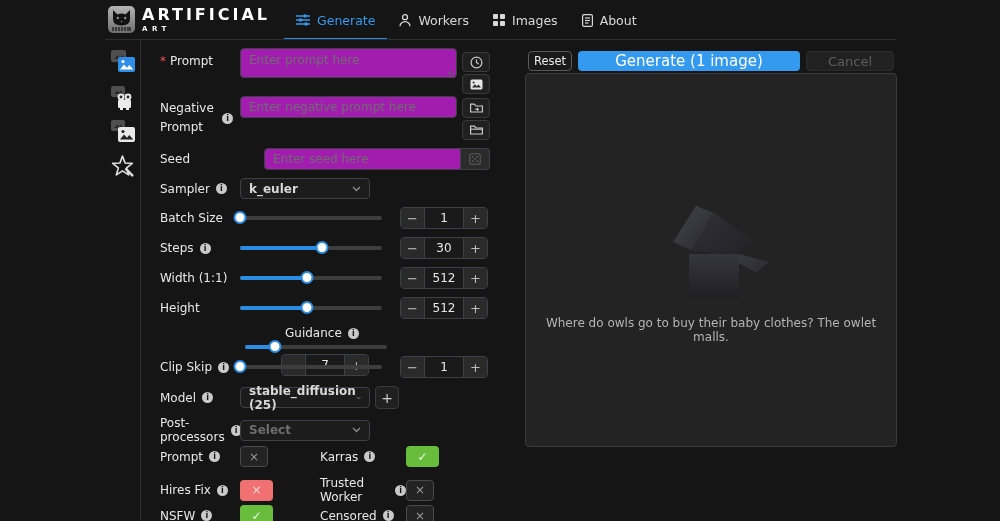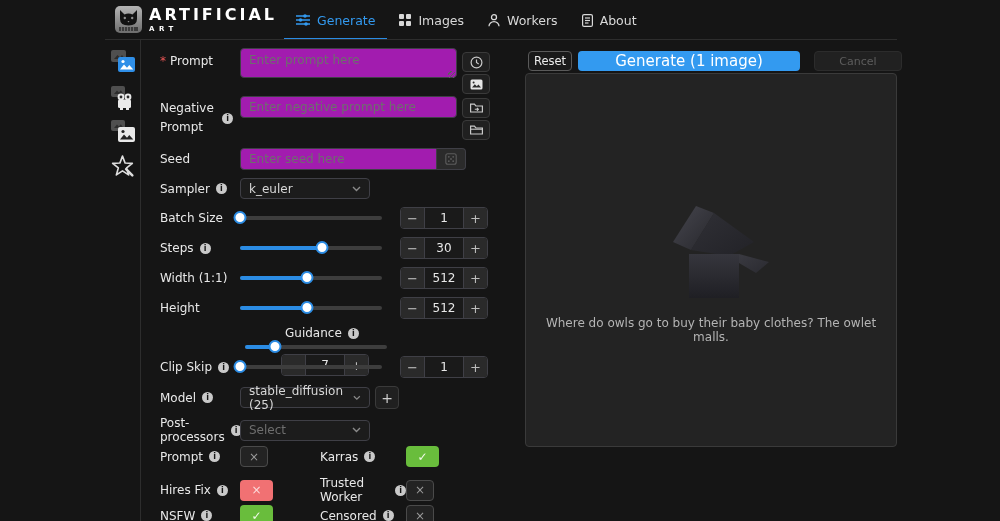--- a/index.html
+++ b/index.html
@@ -6,21 +6,21 @@
   html,body { width:1000px; height:521px; overflow:hidden; }
   body {
     background:#151515;
     font-family:"DejaVu Sans","Liberation Sans",sans-serif;
     font-size:12px; color:#e4e4e4; position:relative;
   }
 
   
   .header { position:absolute; top:0; left:0; width:1000px; height:40px; background:#151515; }
   .header-line { position:absolute; top:39px; left:105px; width:792px; height:1px; background:#2d2d2d; }
-  .logo { position:absolute; left:115px; top:6px; display:flex; gap:7px; align-items:center;justify-content:space-between; }
+  .logo { position:absolute; left:108px; top:6px; display:flex; gap:7px; align-items:center;justify-content:space-between; }
   .logo-badge { width:27px; height:27px; border-radius:5px; background:linear-gradient(#b5b5b5,#6d6d6d); display:flex; align-items:flex-start; justify-content:center; overflow:hidden; }
   .logo-text-main { font-size:16px; font-weight:bold; letter-spacing:3px; color:#fff; line-height:16px; }
   .logo-text-sub { font-size:7px; font-weight:bold; letter-spacing:4.5px; color:#fff; margin-top:2px; }
   .nav { position:absolute; left:284px; top:0; height:40px; display:flex; }
   .nav-item { display:flex; align-items:center; gap:7px; padding:0 12px; height:40px; color:#d9d9d9; cursor:pointer; position:relative; font-size:12.5px; }
   .nav-item.active { color:#339af0; }
   .nav-item.active::after { content:""; position:absolute; left:0; right:0; bottom:0; height:2px; background:#2b8ce4; }
 
   
   .side-divider { position:absolute; left:140px; top:40px; width:1px; height:481px; background:#2d2d2d; }
@@ -39,27 +39,27 @@
   textarea { width:217px; height:30px; resize:none; position:relative; }
   ::placeholder { color:#6e6e6e; opacity:1; }
   .ta-wrap { position:relative; width:217px; }
   .ta-wrap::after { content:""; position:absolute; right:2px; bottom:3px; width:7px; height:7px;
     background:repeating-linear-gradient(135deg,transparent 0 2px,#5e5e5e 2px 3px); pointer-events:none; }
 
   .mini-col { display:flex; flex-direction:column; gap:2px; margin-left:5px; }
   .mini-btn { width:28px; height:20px; background:#202020; border:1px solid #3a3a3a; border-radius:4px;
     display:flex; align-items:center; justify-content:center; cursor:pointer; padding:0; }
 
-  .seed-group { display:flex; width:226px; }
+  .seed-group { display:flex; width:226px;margin-left:24px; }
   .seed-group input { width:218px; border-radius:4px 0 0 4px; height:22px; }
   .seed-btn { width:32px; height:22px; background:#2b2b2b; border:1px solid #3f3f46; border-left:none;
     border-radius:0 4px 4px 0; display:flex; align-items:center; justify-content:center; cursor:pointer; padding:0; }
 
   .dropdown { width:130px; height:21px; background:#1c1c1c; border:1px solid #3f3f46; border-radius:4px;
-    display:flex; align-items:center; padding:0 8px; color:#d8d8d8; cursor:pointer; justify-content:space-between; }
+    display:flex; align-items:center; padding:0 8px; color:#d8d8d8; cursor:pointer; justify-content:space-between;font-weight:bold; }
   .dropdown .ph { color:#6e6e6e; }
 
   .slider { position:relative; width:142px; height:14px; margin-right:18px; cursor:pointer; }
   .slider .track { position:absolute; top:5px; left:0; width:100%; height:4px; border-radius:2px; background:#3d3d3d; }
   .slider .fill { position:absolute; top:5px; left:0; height:4px; border-radius:2px; background:#2b8ce4; }
   .slider .thumb { position:absolute; top:0; width:13px; height:13px; border-radius:50%;
     background:#fff; border:2px solid #2b8ce4; transform:translateX(-50%); }
 
   .stepper { display:flex; width:88px; height:22px; border:1px solid #3f3f46; border-radius:4px; overflow:hidden; }
   .step-btn { width:24px; background:#2a2a2a; border:none; color:#bdbdbd; font-size:13px; cursor:pointer;
@@ -77,21 +77,21 @@
   .t-on { width:33px; background:#69bd3c; color:#f2fbea; }
   .t-off-red { width:33px; background:#f17173; color:rgba(255,255,255,0.75); }
   .tcol1 { width:80px; } .tlabel2 { width:86px; }
 
   
   .btn-reset { position:absolute; left:528px; top:51px; width:44px; height:20px; background:#1a1a1a;
     border:1px solid #5a5a5a; border-radius:4px; color:#ececec; font-size:11.5px; cursor:pointer; font-family:inherit; }
   .btn-generate { position:absolute; left:578px; top:51px; width:222px; height:20px; background:#339af0;
     border:none; border-radius:4px; color:#fff; font-size:15px; cursor:pointer; font-family:inherit; }
   .btn-cancel { position:absolute; left:806px; top:51px; width:88px; height:20px; background:#212121;
-    border:1px solid #2c2c2c; border-radius:4px; color:#5d5d5d; font-size:11px; cursor:default; font-family:inherit;margin-left:8px; }
+    border:1px solid #2c2c2c; border-radius:4px; color:#5d5d5d; font-size:13px; cursor:default; font-family:inherit; }
   .result-panel { position:absolute; left:525px; top:73px; width:372px; height:374px; background:#232323;
     border:1px solid #3a3a3a; border-radius:4px; display:flex; flex-direction:column; align-items:center; }
   .empty-box-svg { margin-top:116px; }
   .joke { margin-top:16px; color:#b4b4b4; font-size:12px; text-align:center; padding:0 12px; }
 
   svg { display:block; }
 </style>
 </head>
 <body>
 
@@ -125,37 +125,37 @@
           <line x1="0" y1="6" x2="14" y2="6"></line>
             <circle cx="4.5" cy="6" r="1.8" stroke="none"></circle>
           <line x1="0" y1="10" x2="14" y2="10"></line>
             <circle cx="10" cy="10" r="1.8" stroke="none"></circle>
         </svg>
       </span>
       <span>Generate</span>
     </div>
     <div class="nav-item">
       <span>
+        <svg width="12" height="13" viewBox="0 0 12 13" fill="none" stroke="#d8d8d8" stroke-width="1.3">
+          <circle cx="6" cy="3.2" r="2.5"></circle>
+            <path d="M1 12.2 a5 4.6 0 0 1 10 0"></path>
+        </svg>
+      </span>
+      <span>Workers</span>
+    </div>
+    <div class="nav-item">
+      <span>
         <svg width="12" height="12" viewBox="0 0 12 12" fill="#d8d8d8">
           <rect x="0" y="0" width="5" height="5" rx="1"></rect>
             <rect x="7" y="0" width="5" height="5" rx="1"></rect>
           <rect x="0" y="7" width="5" height="5" rx="1"></rect>
             <rect x="7" y="7" width="5" height="5" rx="1"></rect>
         </svg>
       </span>
       <span>Images</span>
-    </div>
-    <div class="nav-item">
-      <span>
-        <svg width="12" height="13" viewBox="0 0 12 13" fill="none" stroke="#d8d8d8" stroke-width="1.3">
-          <circle cx="6" cy="3.2" r="2.5"></circle>
-            <path d="M1 12.2 a5 4.6 0 0 1 10 0"></path>
-        </svg>
-      </span>
-      <span>Workers</span>
     </div>
     <div class="nav-item">
       <span>
         <svg width="11" height="13" viewBox="0 0 11 13" fill="none" stroke="#d8d8d8" stroke-width="1.2">
           <rect x="0.6" y="0.6" width="9.8" height="11.8" rx="1.5"></rect>
           <line x1="3" y1="4" x2="8" y2="4"></line>
             <line x1="3" y1="6.5" x2="8" y2="6.5"></line>
             <line x1="3" y1="9" x2="6.5" y2="9"></line>
         </svg>
       </span>

